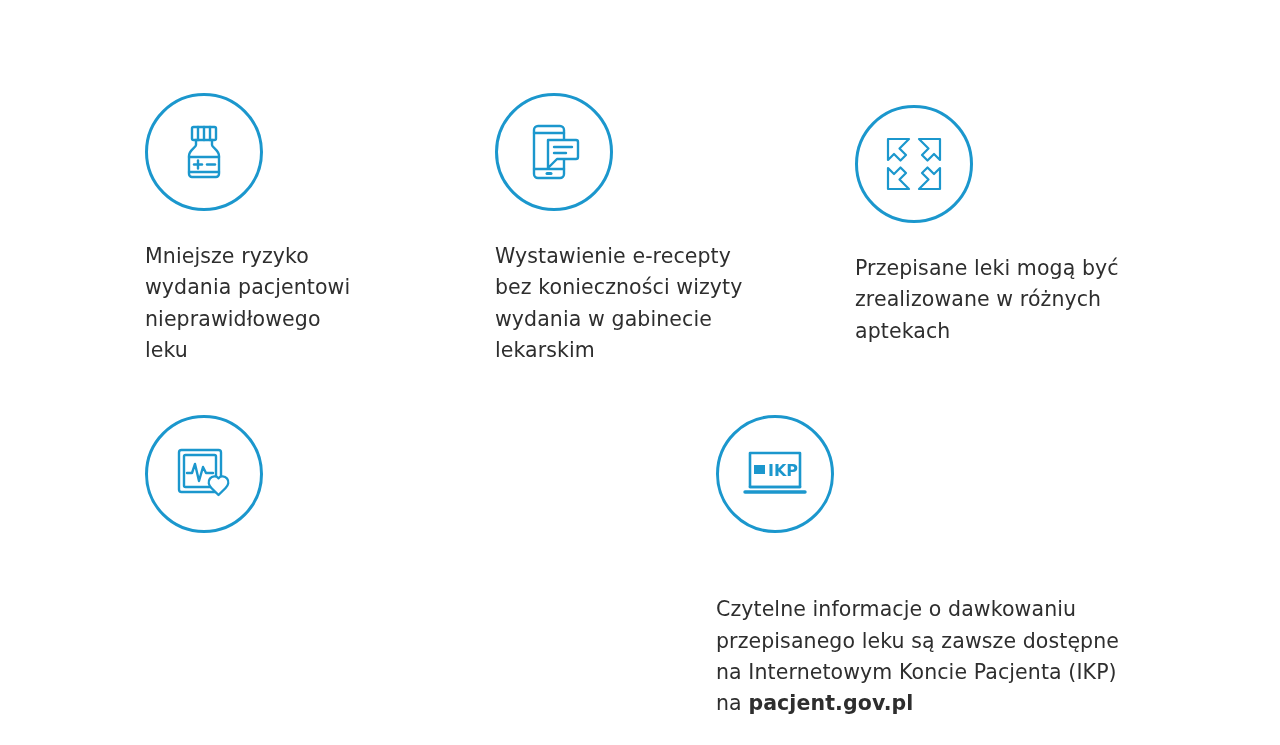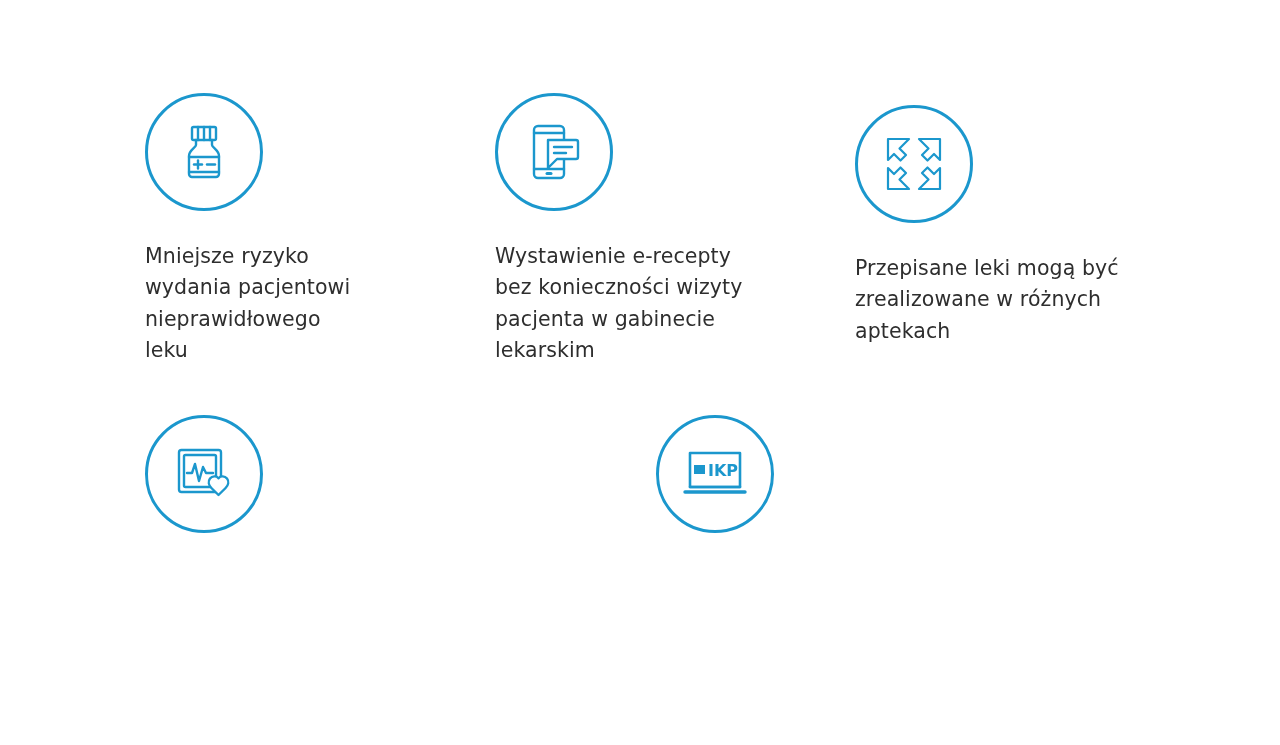--- a/index.html
+++ b/index.html
@@ -56,21 +56,21 @@
     font-weight: bold;
   }
 
   
   #feature-0 { left: 145px; top: 93px; width: 330px; }
   #feature-1 { left: 495px; top: 93px; width: 330px; }
   #feature-2 { left: 855px; top: 105px; width: 330px; }
 
   
   #feature-3 { left: 145px; top: 415px; width: 520px; }
-  #feature-4 { left: 656px; top: 415px; width: 460px; }
+  #feature-4 { left: 716px; top: 415px; width: 460px; }
 </style>
 </head>
 <body>
 
 <div class="infographic">
 
   <div class="feature" id="feature-0">
     <div class="icon-circle">
       <span>
         <svg width="66" height="66" viewBox="0 0 66 66" fill="none" stroke="#1b97cd" stroke-width="2.4" stroke-linecap="round" stroke-linejoin="round">
@@ -109,21 +109,21 @@
           <line x1="26" y1="54.5" x2="30" y2="54.5" stroke-width="3"></line>
 
           <path d="M27 21 L55 21 C56.1 21 57 21.9 57 23 L57 38 C57 39.1 56.1 40 55 40 L36 40 L27 49 L27 40 L27 21 Z" fill="#ffffff"></path>
           <line x1="33" y1="28" x2="51" y2="28"></line>
           <line x1="33" y1="34" x2="45" y2="34"></line>
         </svg>
       </span>
     </div>
     <div class="feature-text">Wystawienie e-recepty
 bez konieczności wizyty
-pacjenta w gabinecie
+wydania w gabinecie
 lekarskim</div>
   </div>
 
   <div class="feature" id="feature-2">
     <div class="icon-circle">
       <span>
         <svg width="66" height="66" viewBox="0 0 66 66" fill="none" stroke="#1b97cd" stroke-width="2.2" stroke-linecap="round" stroke-linejoin="round">
 
           <path d="M28 8 L7 8 L7 29 L13 23 L19.5 29.5 L25 24 L18.5 17.5 Z"></path>
 
@@ -166,15 +166,21 @@
 
           <line x1="5" y1="53" x2="65" y2="53" stroke-width="3.4"></line>
           <line x1="10" y1="48" x2="60" y2="48"></line>
 
           <rect x="14" y="26" width="11" height="9" fill="#1b97cd" stroke="none"></rect>
 
           <text x="28" y="37" font-family="DejaVu Sans, sans-serif" font-size="16" font-weight="bold" fill="#1b97cd" stroke="none">IKP</text>
         </svg>
       </span>
     </div>
+    <div class="feature-text">
+      <span>Czytelne informacje o dawkowaniu
+przepisanego leku są zawsze dostępne
+na Internetowym Koncie Pacjenta (IKP)
+na </span><b class="bold">pacjent.gov.pl</b>
+    </div>
   </div>
 
 </div>
 
 </body></html>

